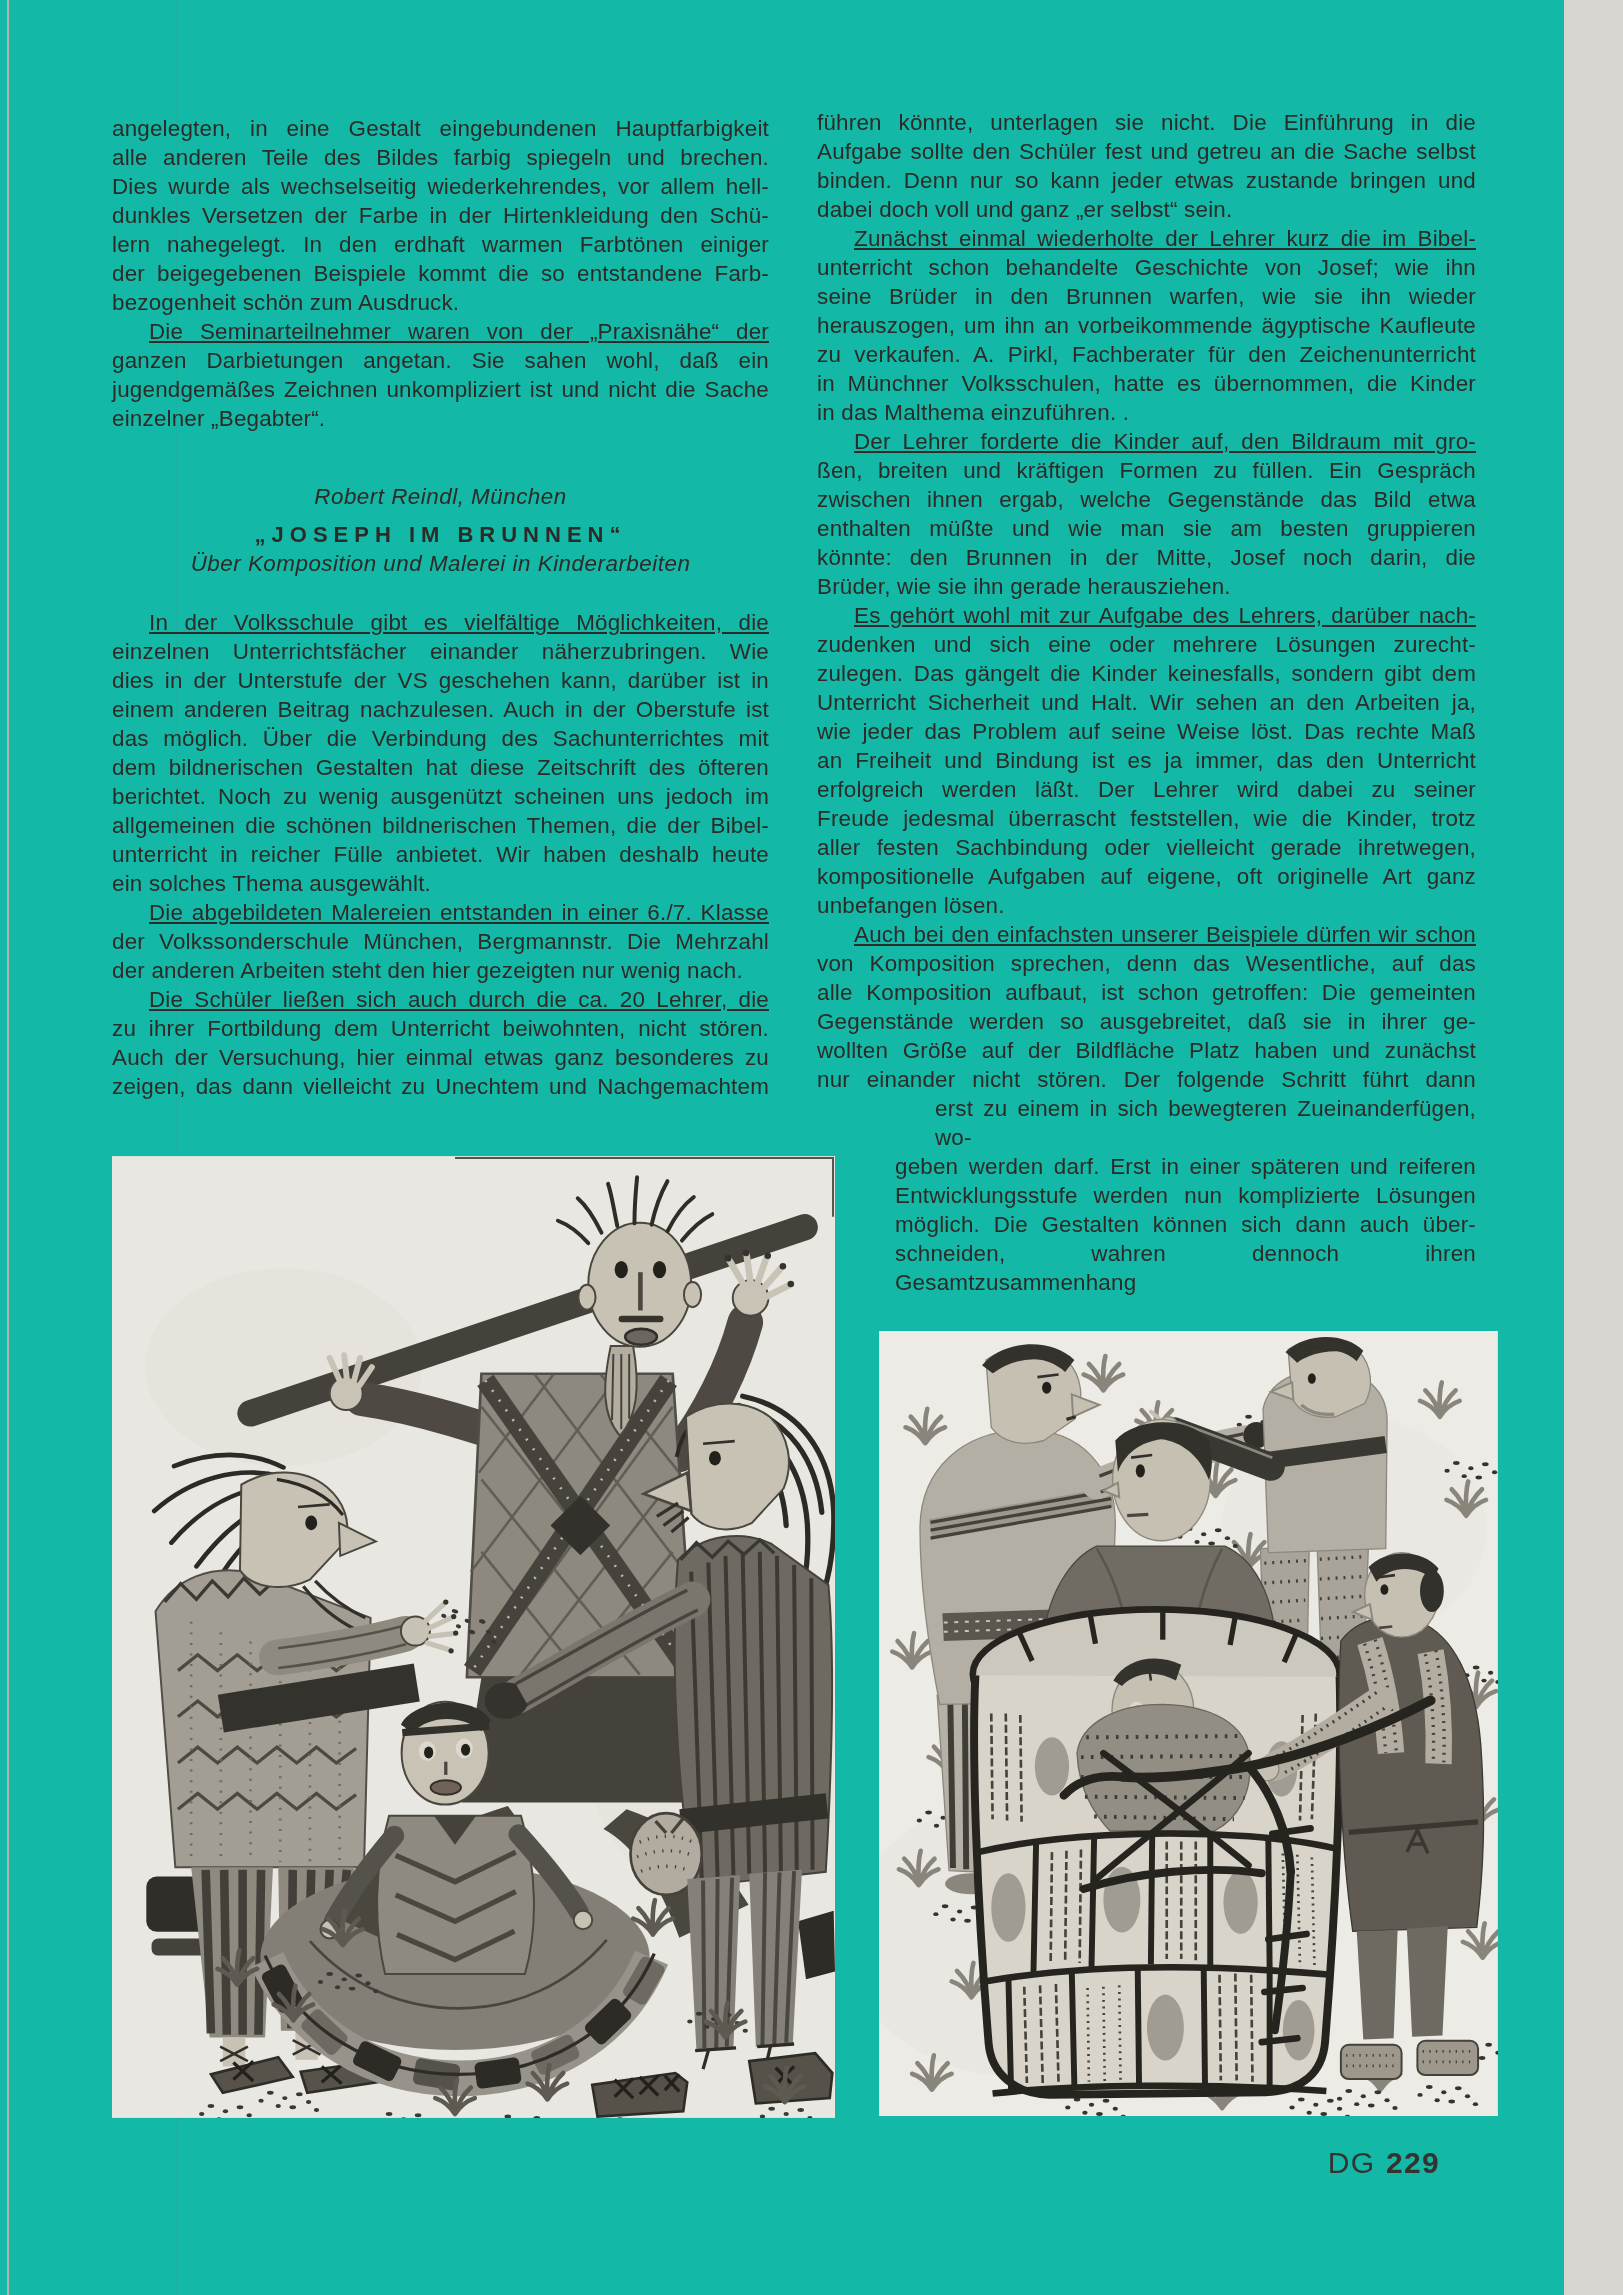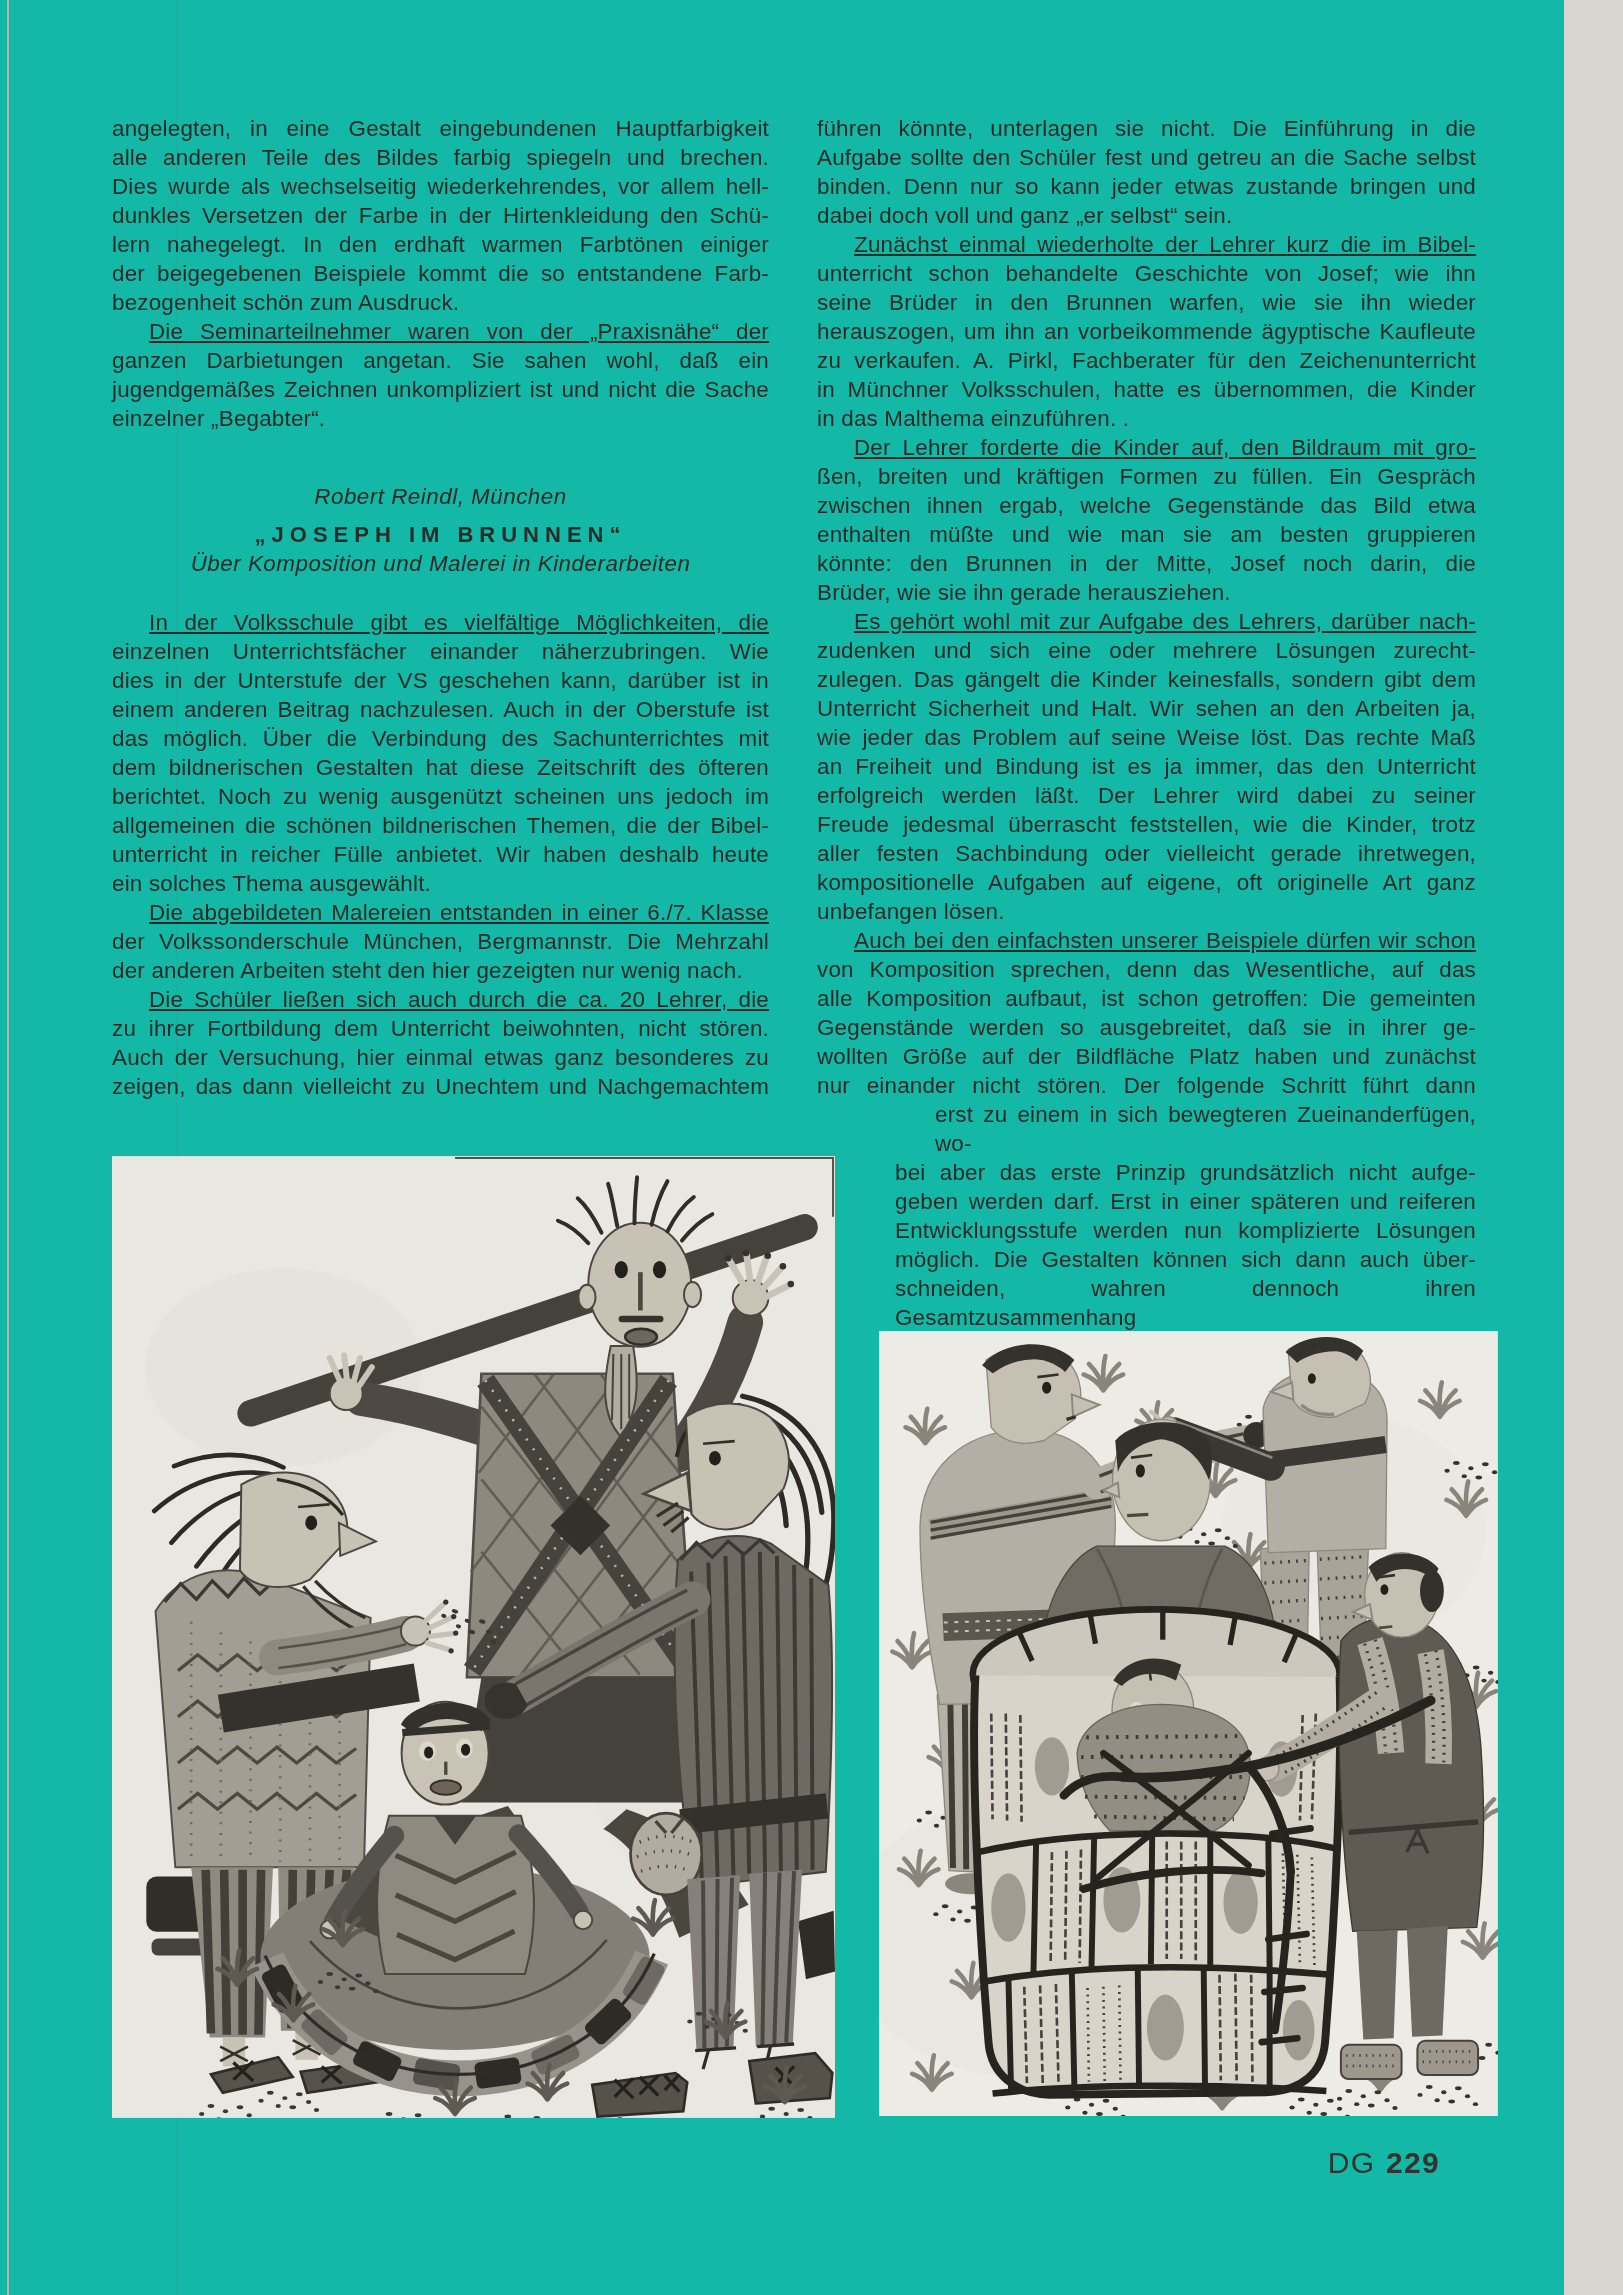--- a/index.html
+++ b/index.html
@@ -72,21 +72,21 @@
         <div class="line endline">der anderen Arbeiten steht den hier gezeigten nur wenig nach.</div>
       </div>
       <div class="para">
         <div class="line indent">Die Schüler ließen sich auch durch die ca. 20 Lehrer, die</div>
         <div class="line">zu ihrer Fortbildung dem Unterricht beiwohnten, nicht stören.</div>
         <div class="line">Auch der Versuchung, hier einmal etwas ganz besonderes zu</div>
         <div class="line">zeigen, das dann vielleicht zu Unechtem und Nachgemachtem</div>
       </div>
     </section>
 
-  <section class="colblock" style="left:817px;top:114px;width:659px">
+  <section class="colblock" style="left:817px;top:108px;width:659px">
       <div class="para">
         <div class="line">führen könnte, unterlagen sie nicht. Die Einführung in die</div>
         <div class="line">Aufgabe sollte den Schüler fest und getreu an die Sache selbst</div>
         <div class="line">binden. Denn nur so kann jeder etwas zustande bringen und</div>
         <div class="line endline">dabei doch voll und ganz „er selbst“ sein.</div>
       </div>
       <div class="para">
         <div class="line indent">Zunächst einmal wiederholte der Lehrer kurz die im Bibel-</div>
         <div class="line">unterricht schon behandelte Geschichte von Josef; wie ihn</div>
         <div class="line">seine Brüder in den Brunnen warfen, wie sie ihn wieder</div>
@@ -117,21 +117,20 @@
         <div class="line endline">unbefangen lösen.</div>
       </div>
       <div class="para">
         <div class="line indent">Auch bei den einfachsten unserer Beispiele dürfen wir schon</div>
         <div class="line">von Komposition sprechen, denn das Wesentliche, auf das</div>
         <div class="line">alle Komposition aufbaut, ist schon getroffen: Die gemeinten</div>
         <div class="line">Gegenstände werden so ausgebreitet, daß sie in ihrer ge-</div>
         <div class="line">wollten Größe auf der Bildfläche Platz haben und zunächst</div>
         <div class="line">nur einander nicht stören. Der folgende Schritt führt dann</div>
         <div class="line" style="margin-left: 118px;">erst zu einem in sich bewegteren Zueinanderfügen, wo-</div>
-        <div class="line" style="margin-left: 78px;">bei aber das erste Prinzip grundsätzlich nicht aufge-</div>
         <div class="line" style="margin-left: 78px;">geben werden darf. Erst in einer späteren und reiferen</div>
         <div class="line" style="margin-left: 78px;">Entwicklungsstufe werden nun komplizierte Lösungen</div>
         <div class="line" style="margin-left: 78px;">möglich. Die Gestalten können sich dann auch über-</div>
         <div class="line" style="margin-left: 78px;">schneiden, wahren dennoch ihren Gesamtzusammenhang</div>
       </div>
     </section>
 
   <figure style="left:112px;top:1156px;width:723px;height:962px">
   <svg viewBox="0 0 1096 1458" width="723" height="962">
     <defs>

